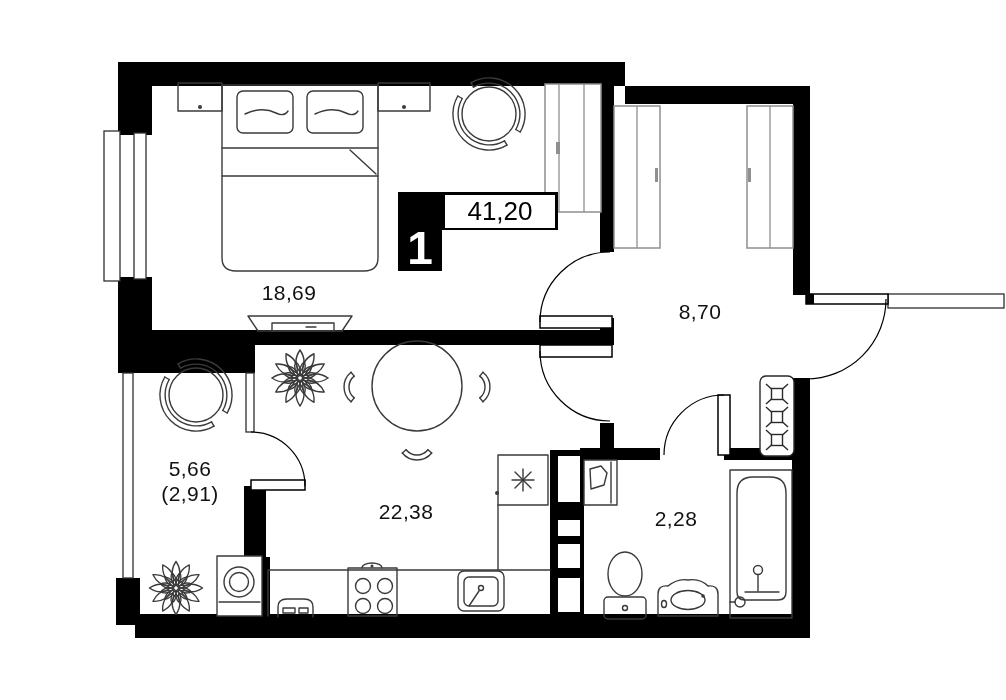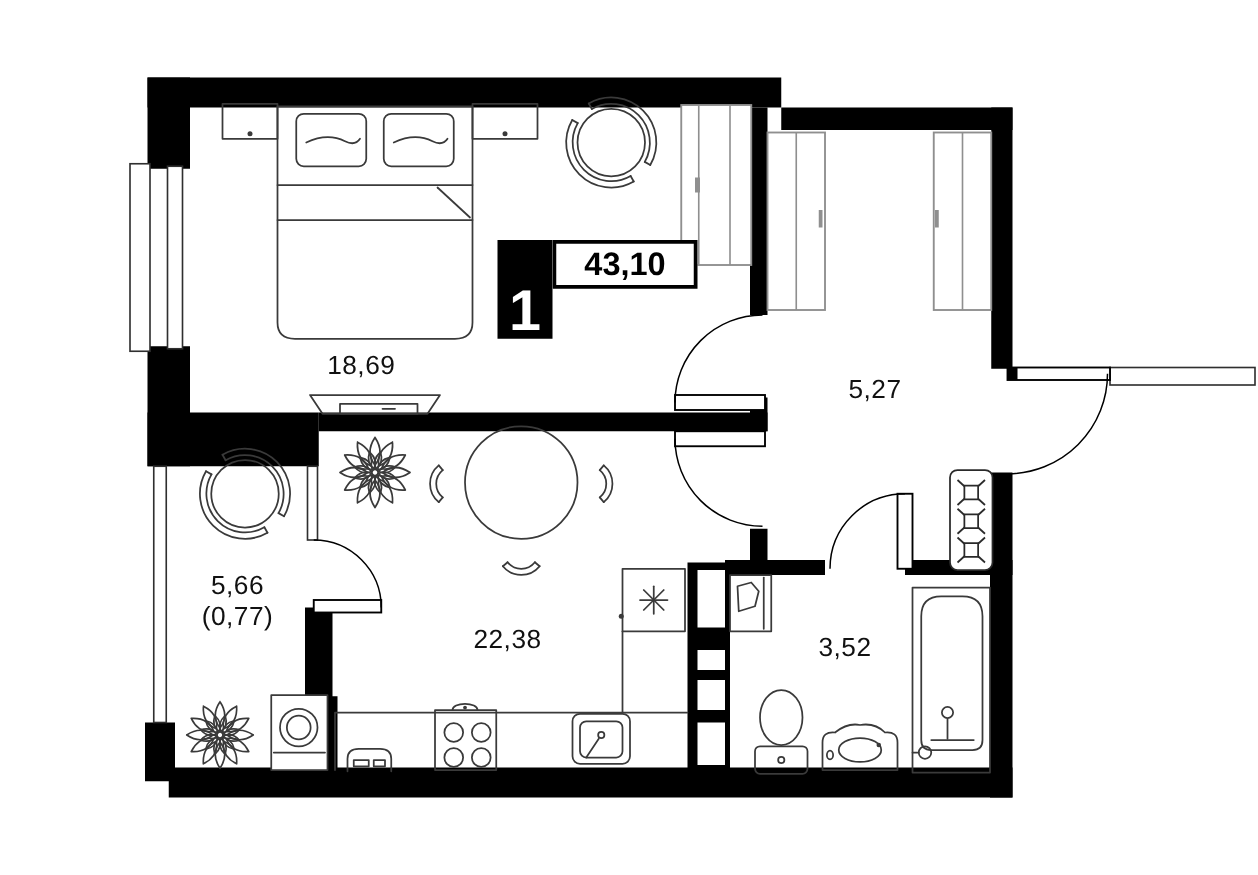--- a/index.html
+++ b/index.html
@@ -287,25 +287,25 @@
     <path class="furn" d="M753,477 H770 Q786,477 786,493 V592 Q786,600 778,600 H745 Q737,600 737,592 V493 Q737,477 753,477 Z"></path>
     <circle class="furn" cx="758" cy="570" r="4.5"></circle>
     <line class="furn" x1="758" y1="575" x2="758" y2="591"></line>
     <line class="furn" x1="745" y1="592" x2="779" y2="592"></line>
     <circle class="furn" cx="740" cy="602" r="5"></circle>
     <line class="furn" x1="730" y1="602" x2="735" y2="602"></line>
   </g>
 </svg>
 
 <div class="room-label" style="left:289px;top:293px">18,69</div>
-<div class="room-label" style="left:700px;top:312px">5,27</div>
+<div class="room-label" style="left:700px;top:312px">8,70</div>
 <div class="room-label" style="left:406px;top:512px">22,38</div>
 <div class="room-label" style="left:190px;top:469px">5,66</div>
-<div class="room-label" style="left:190px;top:494px">(0,77)</div>
-<div class="room-label" style="left:676px;top:519px">3,52</div>
+<div class="room-label" style="left:190px;top:494px">(2,91)</div>
+<div class="room-label" style="left:676px;top:519px">2,28</div>
 
 <div class="badge">
   <div class="badge-num">1</div>
   <div class="badge-col">
-    <div class="badge-cell total">43,10</div>
+    <div class="badge-cell living">41,20</div>
   </div>
 </div>
 </div>
 
 </body></html>

